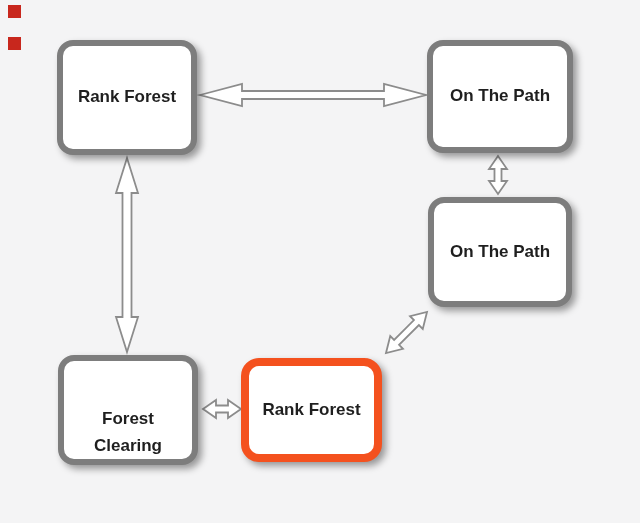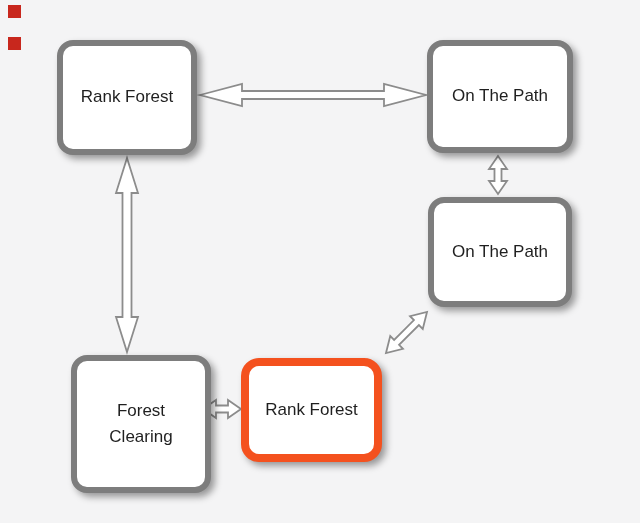--- a/index.html
+++ b/index.html
@@ -34,21 +34,21 @@
     background: var(--node-fill, #ffffff);
     border: 6px solid var(--node-border, #7d7d7d);
     border-radius: 16px;
     box-shadow: 4px 4px 7px rgba(0, 0, 0, 0.38);
     display: flex;
     align-items: center;
     justify-content: center;
     text-align: center;
     padding: 0 13px;
     font-size: 17px;
-    font-weight: 400;
+    font-weight: 700;
     line-height: 1.55;
     color: var(--label-text, #1f1f1f);
     cursor: default;
   }
   .node.highlight {
     border: 8px solid var(--highlight-border, #f4511e);
     border-radius: 18px;
   }
   .marker {
     position: absolute;
@@ -82,21 +82,21 @@
   </div>
 
   <div class="node" style="left:427px; top:40px; width:146px; height:113px;">
     <span>On The Path</span>
   </div>
 
   <div class="node" style="left:428px; top:197px; width:144px; height:110px;">
     <span>On The Path</span>
   </div>
 
-  <div class="node" style="left:71px; top:355px; width:140px; height:138px;">
+  <div class="node" style="left:58px; top:355px; width:140px; height:110px;align-items:flex-end;">
     <span>Forest Clearing</span>
   </div>
 
   <div class="node highlight" style="left:241px; top:358px; width:141px; height:104px;">
     <span>Rank Forest</span>
   </div>
 
   <div class="marker" style="left:8px; top:5px;"></div>
   <div class="marker" style="left:8px; top:37px;"></div>
 

